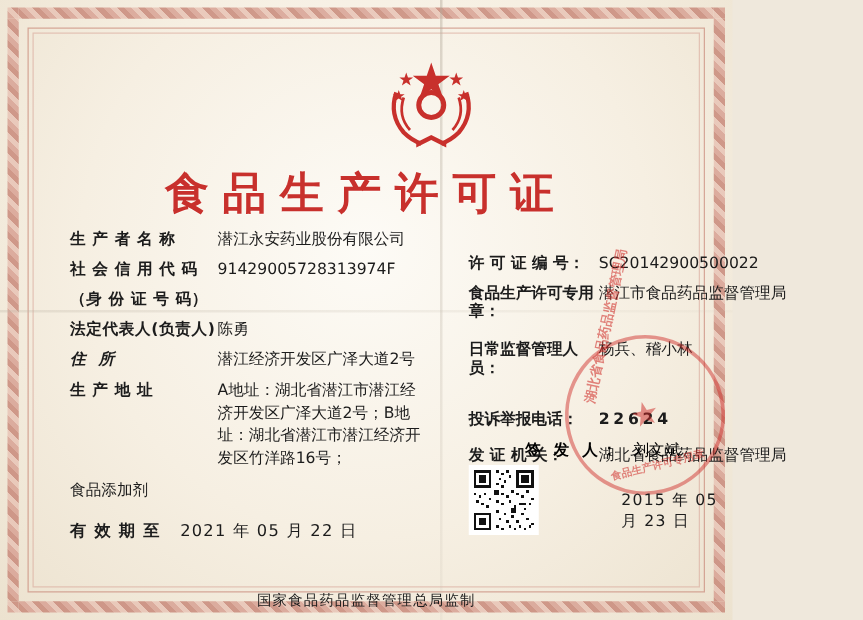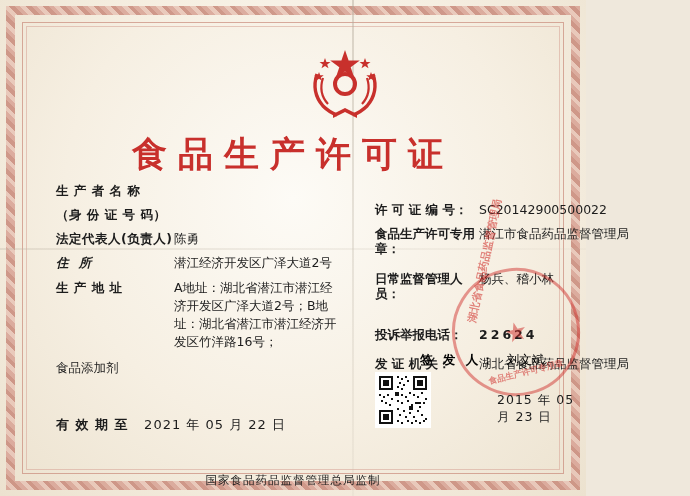--- a/index.html
+++ b/index.html
@@ -169,22 +169,27 @@
       </g>
     </svg>
   </div>
 
   <div class="title">食品生产许可证</div>
 
   <div class="col-left">
 
     <div class="row">
       <div class="left-label">生 产 者 名 称</div>
-    </div>
-
+      <div class="left-val">潜江永安药业股份有限公司</div>
+    </div>
+
+    <div class="row">
+      <div class="left-label">社 会 信 用 代 码</div>
+      <div class="left-val">91429005728313974F</div>
+    </div>
 
     <div class="row">
       <div class="left-label">（身 份 证 号 码）</div>
       <div class="left-val"></div>
     </div>
 
     <div class="row">
       <div class="left-label">法定代表人(负责人)</div>
       <div class="left-val">陈勇</div>
     </div>

